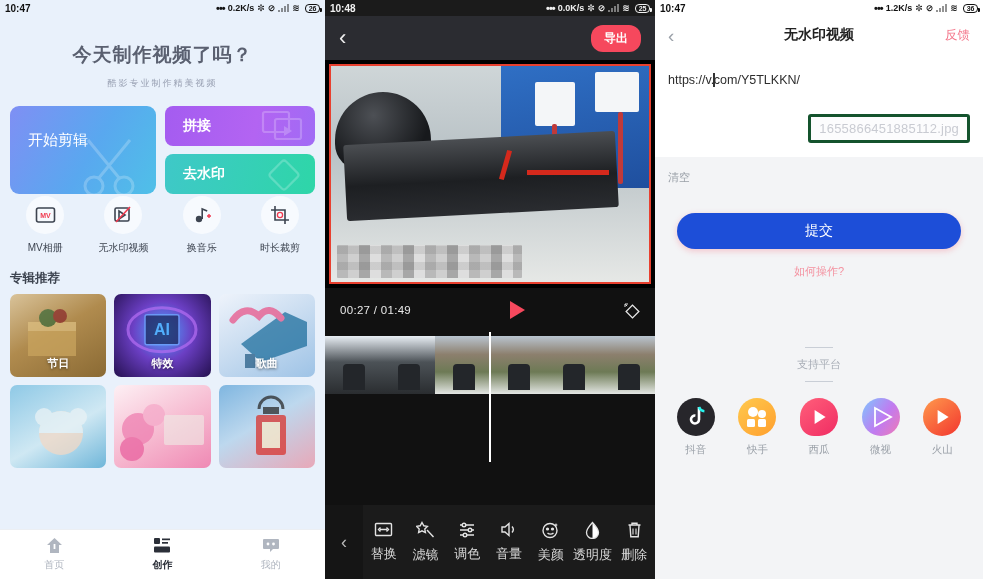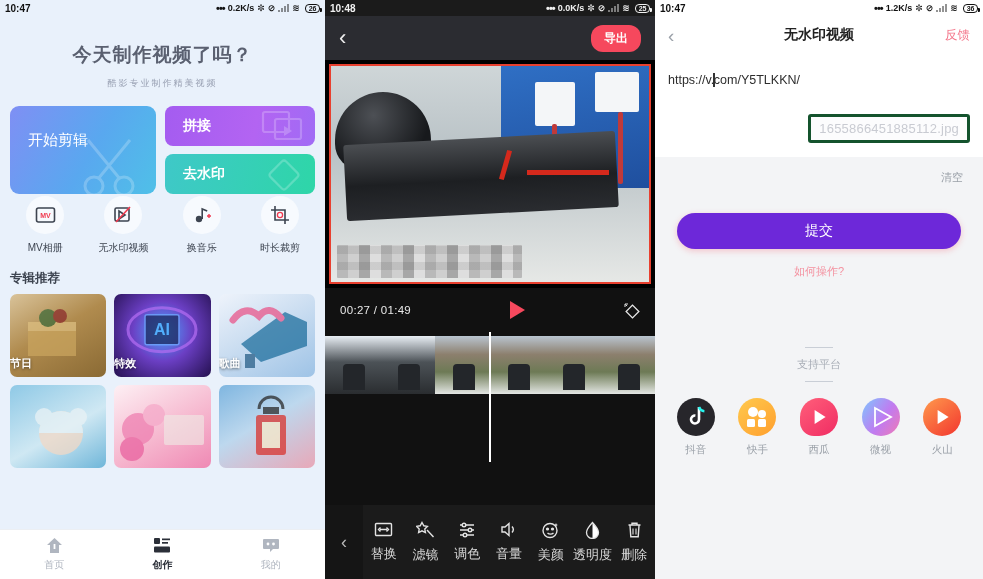--- a/index.html
+++ b/index.html
@@ -66,21 +66,21 @@
   .q-circle {
     width: 38px; height: 38px; border-radius: 50%; background: #f7fafe;
     margin: 0 auto 7px; display: flex; align-items: center; justify-content: center;
   }
   .q-label { font-size: 10px; color: #3d4450; }
 
   .sec-title { font-size: 12.5px; font-weight: bold; color: #3d4450; padding: 15px 10px 7px; }
   .albums { display: grid; grid-template-columns: repeat(3,1fr); gap: 8px; padding: 0 10px; }
   .album { height: 83px; border-radius: 7px; position: relative; overflow: hidden; }
   .album .cap {
-    position: absolute; left: 0; right: 0; bottom: 6px; text-align: left;
+    position: absolute; left: 0; right: 0; bottom: 6px; text-align: center;
     color: #fff; font-size: 11px; font-weight: bold; text-shadow: 0 1px 3px rgba(0,0,0,.55);
   }
   .a-gift  { background: linear-gradient(150deg,#d9c39a,#b08b4e 45%,#8a6a34); }
   .a-ai    { background: radial-gradient(circle at 50% 45%,#4aa8ff 0%,#6b3fc4 45%,#24104f 100%); }
   .a-piano { background: linear-gradient(150deg,#eef3fb 0%,#cfe0f2 40%,#9ec3e6 100%); }
   .a-baby  { background: linear-gradient(150deg,#8fc9e6,#cfe8f3 55%,#6fb6d9); }
   .a-flwr  { background: linear-gradient(150deg,#fdf0f4,#f6b8cf 55%,#ef89b4); }
   .a-lamp  { background: linear-gradient(150deg,#7fb6e0,#bdd8ee 45%,#e8a8b8); }
   .album .blob { position: absolute; opacity: .75; }
 
@@ -191,24 +191,24 @@
   .url-text { font-size: 12.5px; color: #2d2d2d; position: relative; display: inline-block; }
   .caret {
     display: inline-block; width: 1.5px; height: 14px; background: #333;
     vertical-align: -3px; margin: 0 -1px;
   }
   .fname-row { background: #fff; padding: 6px 13px 14px; display: flex; justify-content: flex-end; }
   .fname {
     border: 3px solid #14532d; border-radius: 3px; padding: 4px 8px;
     font-size: 13px; color: #c9cbd2; background: #fcfcfd; letter-spacing: .2px;
   }
-  .clear-row { padding: 10px 20px 0; text-align: right; }
+  .clear-row { padding: 10px 13px 0; text-align: left; }
   .clear-lbl { font-size: 11px; color: #9aa0a8; }
   .submit-btn {
-    margin: 28px 22px 0; height: 36px; border-radius: 18px; background: #6d28d9;
+    margin: 28px 22px 0; height: 36px; border-radius: 18px; background: #1d4ed8;
     color: #fff; font-size: 14px; display: flex; align-items: center; justify-content: center;
     box-shadow: 0 2px 6px rgba(246,72,93,.28);
   }
   .howto { text-align: center; font-size: 11px; color: #f4909f; margin-top: 15px; }
   .plat-head {
     display: flex; align-items: center; justify-content: center; gap: 9px;
     margin-top: 68px; color: #a8adb6; font-size: 11px; flex-direction: column;
   }
   .plat-head .ln { width: 28px; height: 1px; background: #c9ced6; }
   .plats { display: flex; padding: 16px 10px 0; }

